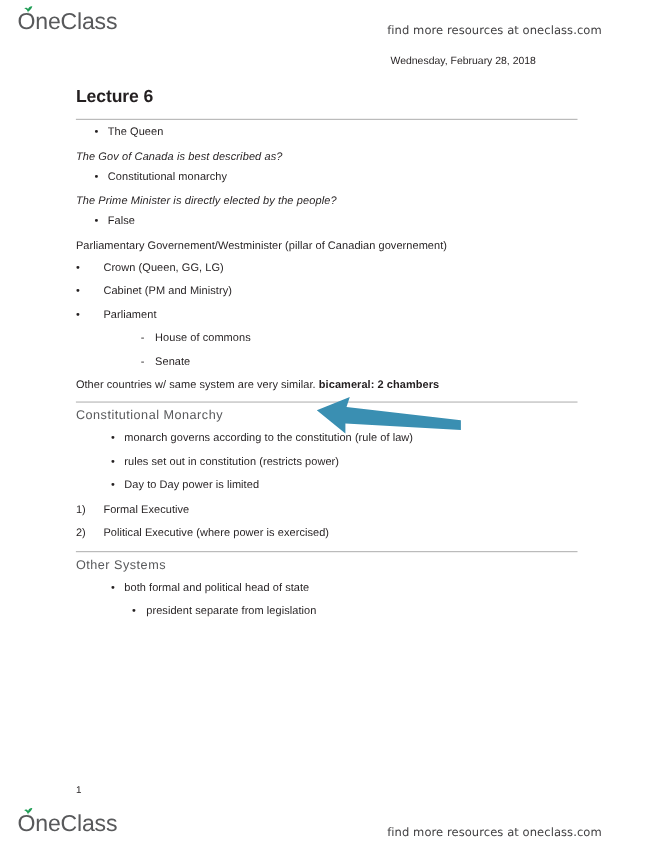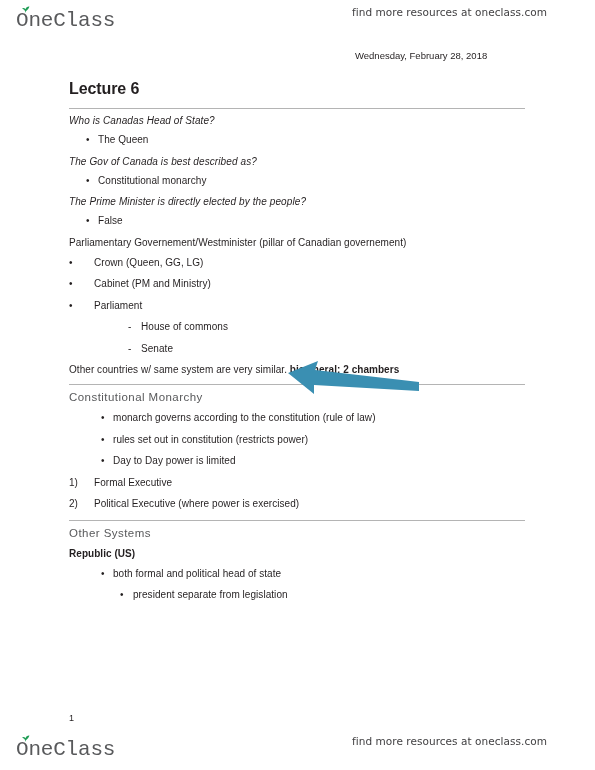--- a/index.html
+++ b/index.html
@@ -33,40 +33,40 @@
     top: 2px;
     height: 28px;
     display: flex;
     align-items: center;
   }
   .logo-mark {
     position: relative;
     display: inline-block;
   }
   .logo-text {
-    font-family: Liberation Mono, monospace;
+    font-family: Liberation Sans, sans-serif;
     font-size: 21px;
     font-weight: 400;
     letter-spacing: -0.2px;
     color: #58595b;
     line-height: 1;
   }
   .logo-leaf {
     position: absolute;
     left: 5px;
     top: -4px;
     width: 9px;
     height: 7px;
     pointer-events: none;
   }
 
   .resources-note {
     position: absolute;
     left: 352px;
-    top: 2px;
+    top: 18px;
     font-family: "DejaVu Sans", sans-serif;
     font-size: 10.5px;
     color: #414042;
     letter-spacing: 0.05px;
   }
 
   
   .page {
     position: absolute;
     left: 0;
@@ -195,21 +195,20 @@
   <div class="resources-note">find more resources at oneclass.com</div>
 </div>
 
 <div class="page">
 
   <div class="doc-date">Wednesday, February 28, 2018</div>
   <div class="doc-title">Lecture 6</div>
 
   <div class="content" id="content-root">
       <hr class="rule">
-      <div class="q">Who is Canadas Head of State?</div>
       <div class="row lvl1">
         <span class="mk">•</span>
         <span class="tx">The Queen</span>
       </div>
       <div class="q">The Gov of Canada is best described as?</div>
       <div class="row lvl1">
         <span class="mk">•</span>
         <span class="tx">Constitutional monarchy</span>
       </div>
       <div class="q">The Prime Minister is directly elected by the people?</div>
@@ -256,21 +255,20 @@
       <div class="row num">
         <span class="mk">1)</span>
         <span class="tx">Formal Executive</span>
       </div>
       <div class="row num">
         <span class="mk">2)</span>
         <span class="tx">Political Executive (where power is exercised)</span>
       </div>
       <hr class="rule">
       <div class="section-head">Other Systems</div>
-      <div class="line bold">Republic (US)</div>
       <div class="row lvl3">
         <span class="mk">•</span>
         <span class="tx">both formal and political head of state</span>
       </div>
       <div class="row lvl4">
         <span class="mk">•</span>
         <span class="tx">president separate from legislation</span>
       </div>
     </div>
 

